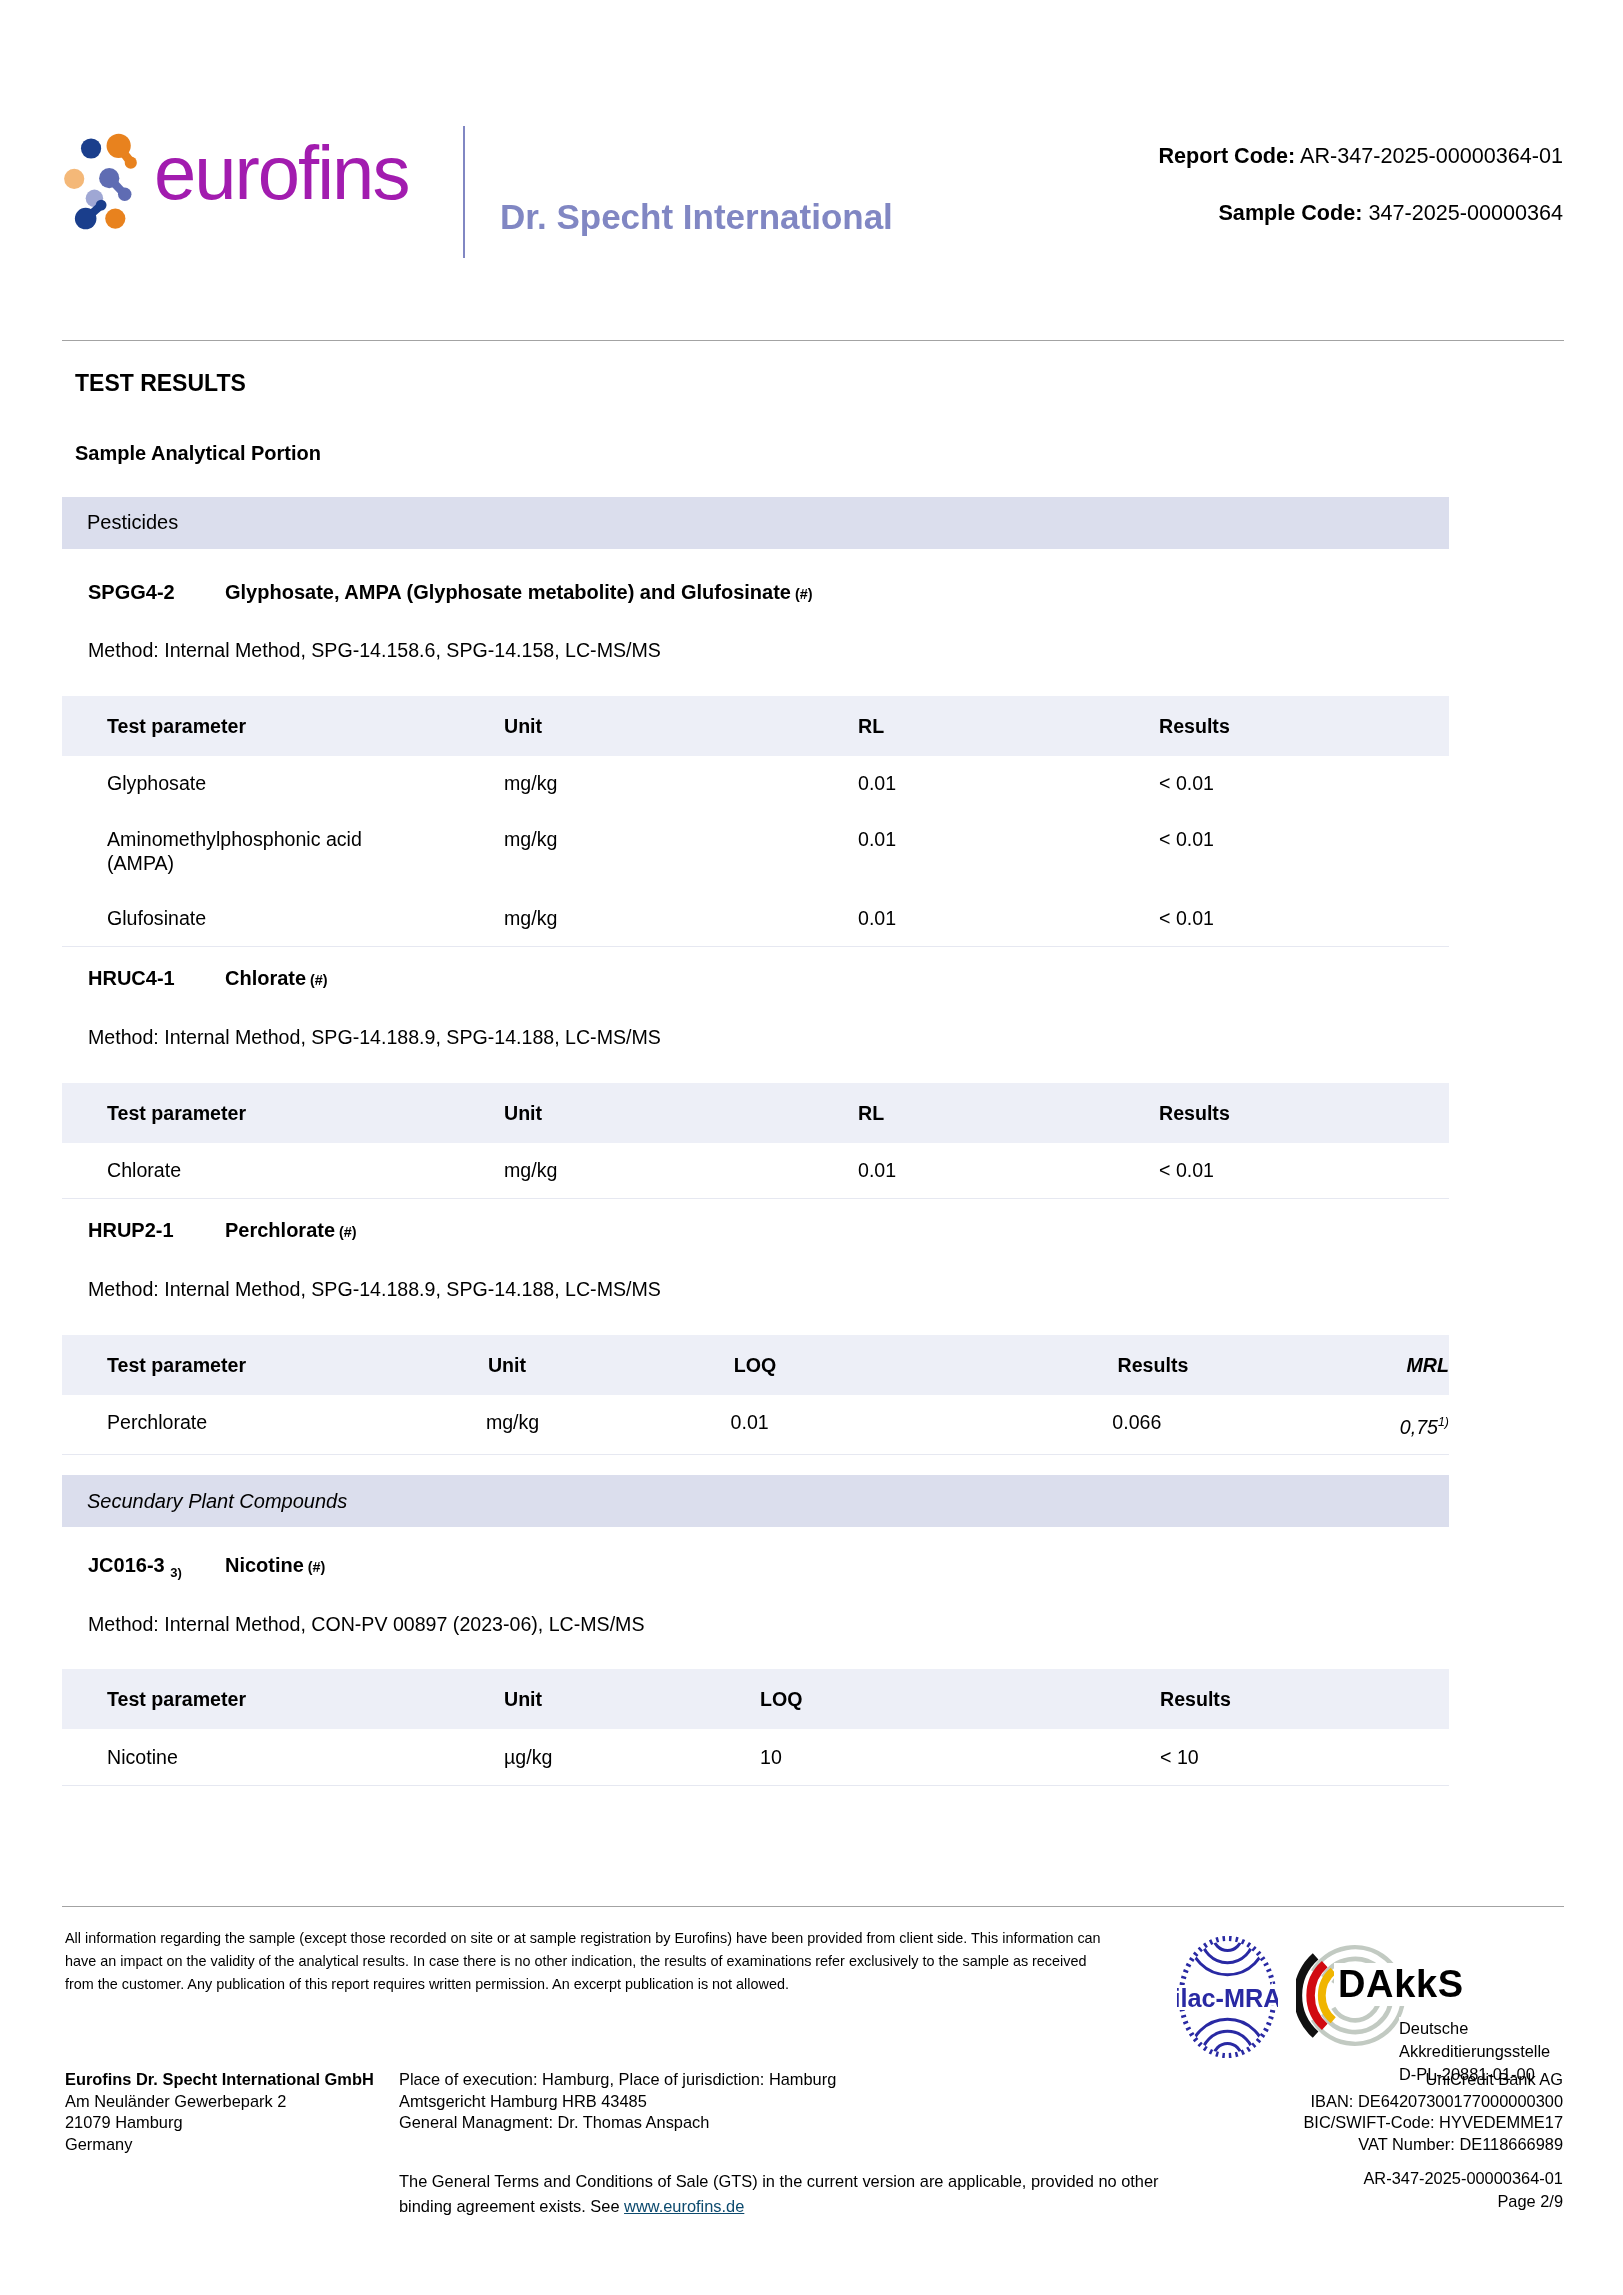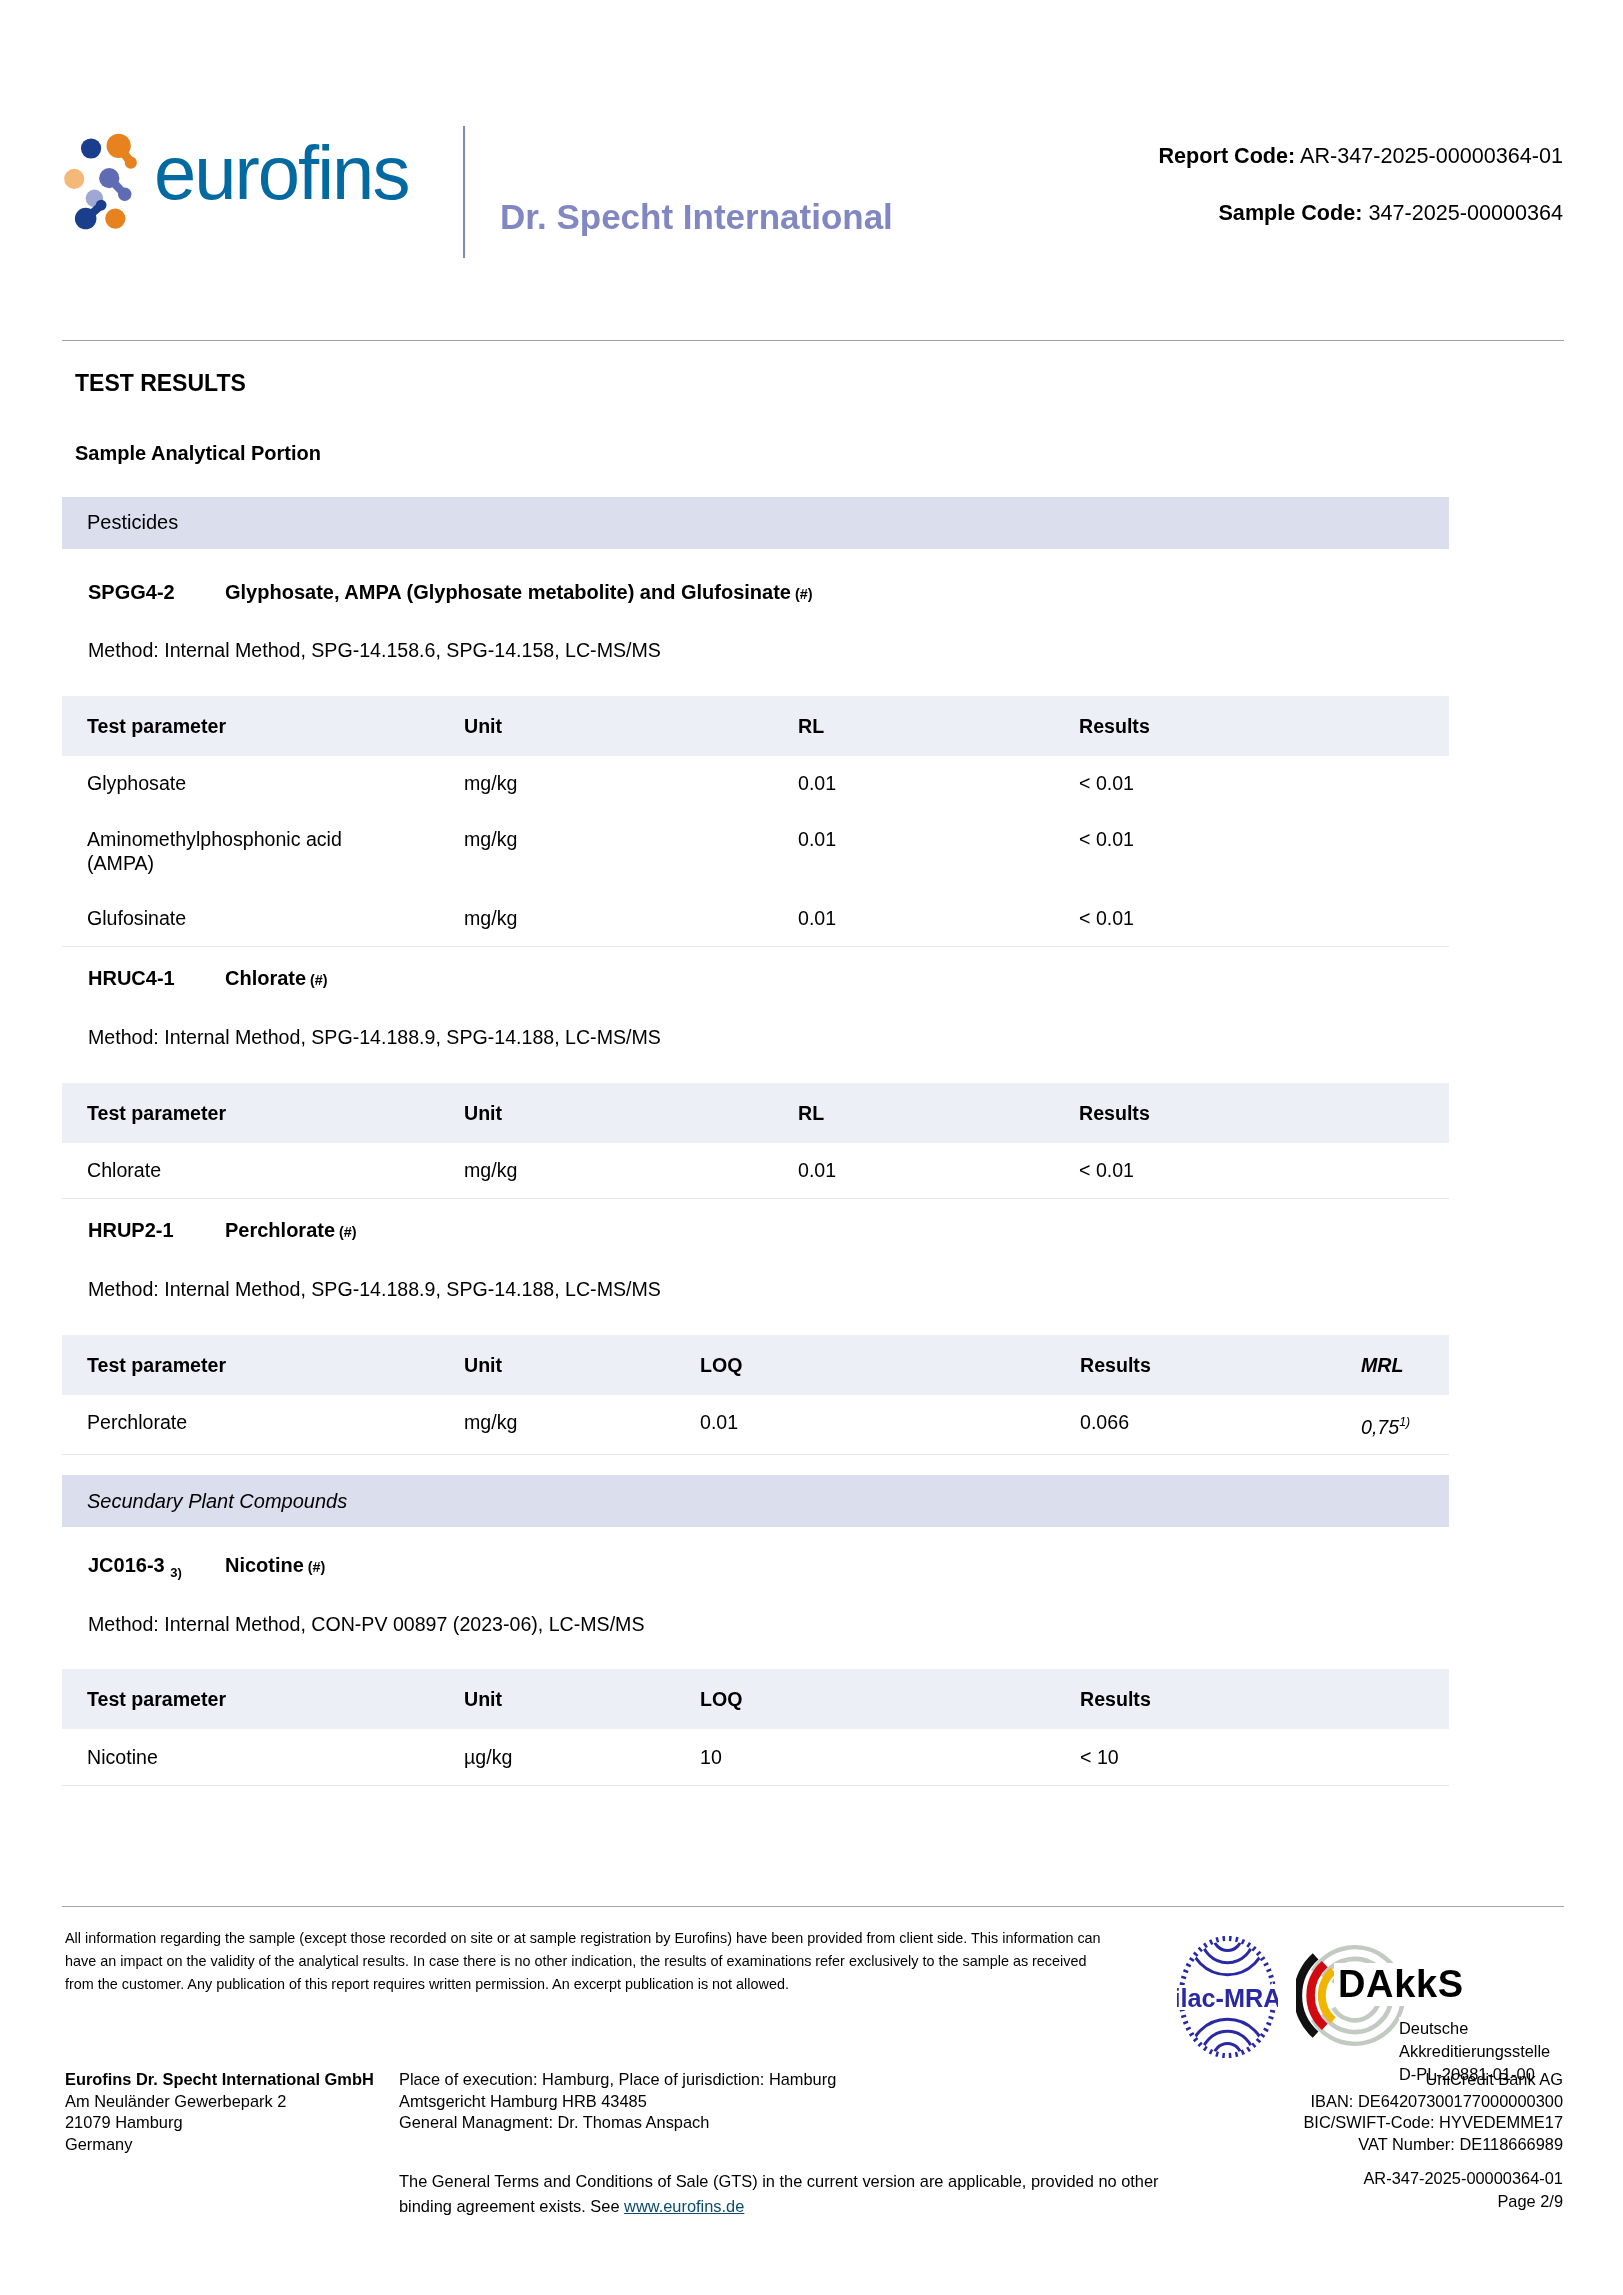--- a/index.html
+++ b/index.html
@@ -3,21 +3,21 @@
 <meta charset="utf-8">
 <style>
   * { margin:0; padding:0; box-sizing:border-box; }
   html,body { background:#888; }
   body { font-family:"Liberation Sans","DejaVu Sans",sans-serif; color:#000; }
   .sheet { position:relative; width:1623px; height:2295px; background:#fff; margin:0 auto; overflow:hidden; }
 
   
   .abs { position:absolute; }
   .logo-dots { left:64px; top:131px; width:77px; height:101px; }
-  .brand { left:154px; top:133px; font-size:76px; line-height:79px; letter-spacing:-2px; color:#0369a1; }
+  .brand { left:154px; top:133px; font-size:76px; line-height:79px; letter-spacing:-2px; color:#a21caf; }
   .hdr-divider { left:463px; top:126px; width:2px; height:132px; background:#8187c3; }
   .division { left:500px; top:198px; font-size:35px; line-height:37px; font-weight:bold; color:#8187c3; }
   .codes { right:60px; top:145px; text-align:right; font-size:21.6px; line-height:22px; }
   .code-line + .code-line { margin-top:35px; }
   .code-lbl { font-weight:bold; }
   .rule-top { left:62px; top:340px; width:1502px; height:1.3px; background:#a3a3a3; }
 
   
   .main { left:62px; top:370px; width:1387px; }
   .h1 { margin:0 0 46px 13px; font-size:23px; line-height:26px; font-weight:bold; }
@@ -27,21 +27,21 @@
   .a-head { margin:0 0 27.5px 26px; font-size:20px; line-height:25px; font-weight:bold; }
   .a-code { display:inline-block; width:137px; }
   .a-code sub { font-size:13px; font-weight:bold; }
   .a-marker { font-size:14.4px; margin-left:3.9px; }
   .a-method { margin:0 0 33px 26px; font-size:19.6px; line-height:23.6px; font-weight:normal; }
 
   .tbl { margin-bottom:19.6px; border-bottom:1.3px solid #e6e8f1; font-size:19.6px; }
   .tbl.last { margin-bottom:0; }
   .tr { display:flex; line-height:24px; }
   .th-row { background:#edeff7; height:60px; align-items:center; font-weight:bold; }
-  .tr .cell { padding:15.7px 0; }
+  .tr .cell { padding:15.7px 0;margin-left:20px; }
   .th-row .cell { padding:0; }
   .c1 { padding-left:25px !important; }
   .th-row .c1 { padding-left:25px !important; }
   .pre { white-space:pre-line; }
   .tA .c1 { width:402px; } .tA .c2 { width:334px; } .tA .c3 { width:281px; } .tA .c4 { flex:1; }
   .tB .c1 { width:402px; } .tB .c2 { width:236px; } .tB .c3 { width:380px; } .tB .c4 { width:281px; } .tB .c5 { flex:1;font-style:italic; }
   .tC .c1 { width:402px; } .tC .c2 { width:236px; } .tC .c3 { width:380px; } .tC .c4 { flex:1; }
   .sup { font-size:12.4px; vertical-align:super; }
 
   

